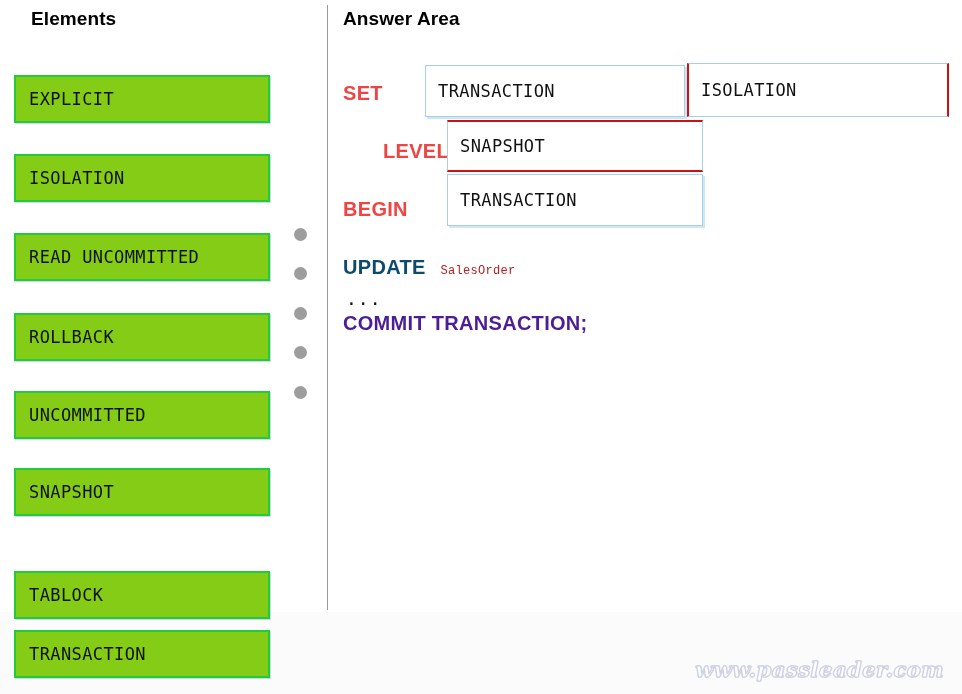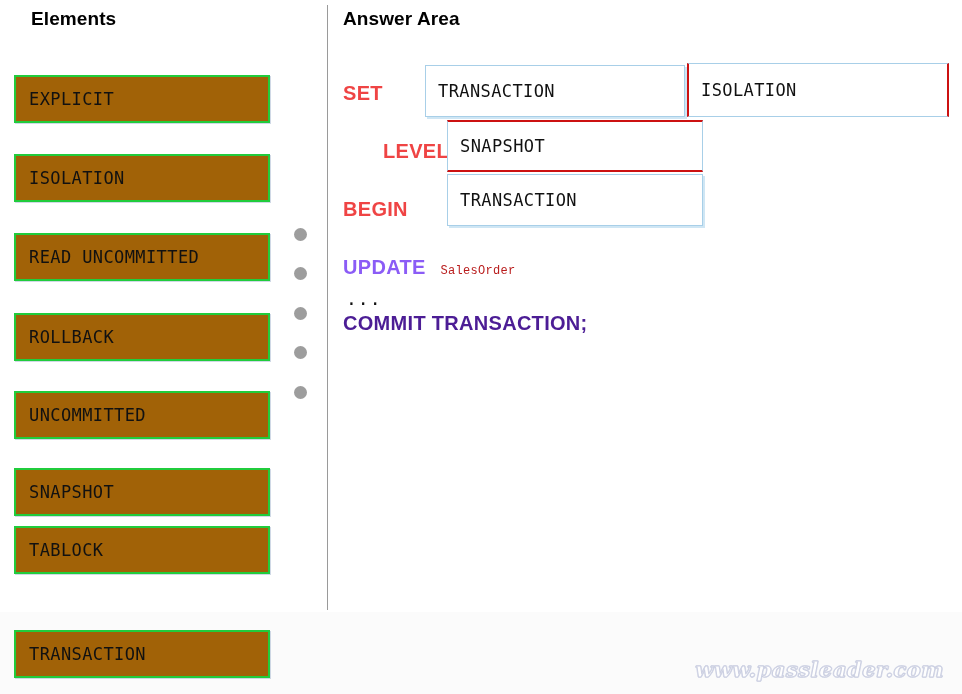--- a/index.html
+++ b/index.html
@@ -56,21 +56,21 @@
   }
 
   
   .element-box {
     position: absolute;
     left: 14px;
     width: 256px;
     height: 48px;
     box-sizing: border-box;
     border: 2px solid #21cc3c;
-    background: #a16207;
+    background: #84cc16;
     display: flex;
     align-items: center;
   }
   .element-box .el-label {
     font-family: "DejaVu Sans Mono", "Liberation Mono", monospace;
     font-size: 17px;
     color: #111111;
     padding-left: 13px;
     letter-spacing: 0.4px;
     white-space: nowrap;
@@ -138,21 +138,21 @@
 
   
   .code-line {
     position: absolute;
     white-space: nowrap;
   }
   .tok-kw-magenta {
     font-family: "Liberation Sans", sans-serif;
     font-weight: bold;
     font-size: 20px;
-    color: #8b5cf6;
+    color: #0c4a6e;
     letter-spacing: 0.3px;
   }
   .tok-ident {
     font-family: Liberation Mono, monospace;
     font-size: 12px;
     color: #b91c1c;
     letter-spacing: 0.3px;
   }
   .tok-dots {
     font-family: "DejaVu Sans Mono", "Liberation Mono", monospace;
@@ -215,21 +215,21 @@
       </div>
       <div class="element-box shadowed" style="top: 313px;">
         <span class="el-label">ROLLBACK</span>
       </div>
       <div class="element-box shadowed" style="top: 391px;">
         <span class="el-label">UNCOMMITTED</span>
       </div>
       <div class="element-box shadowed" style="top: 468px;">
         <span class="el-label">SNAPSHOT</span>
       </div>
-      <div class="element-box shadowed" style="top: 526px;">
+      <div class="element-box shadowed" style="top: 571px;">
         <span class="el-label">TABLOCK</span>
       </div>
       <div class="element-box shadowed" style="top: 630px;">
         <span class="el-label">TRANSACTION</span>
       </div>
     </div>
 
   <div id="drag-dots">
       <div class="drag-dot" style="top: 228px;"></div>
       <div class="drag-dot" style="top: 267px;"></div>

